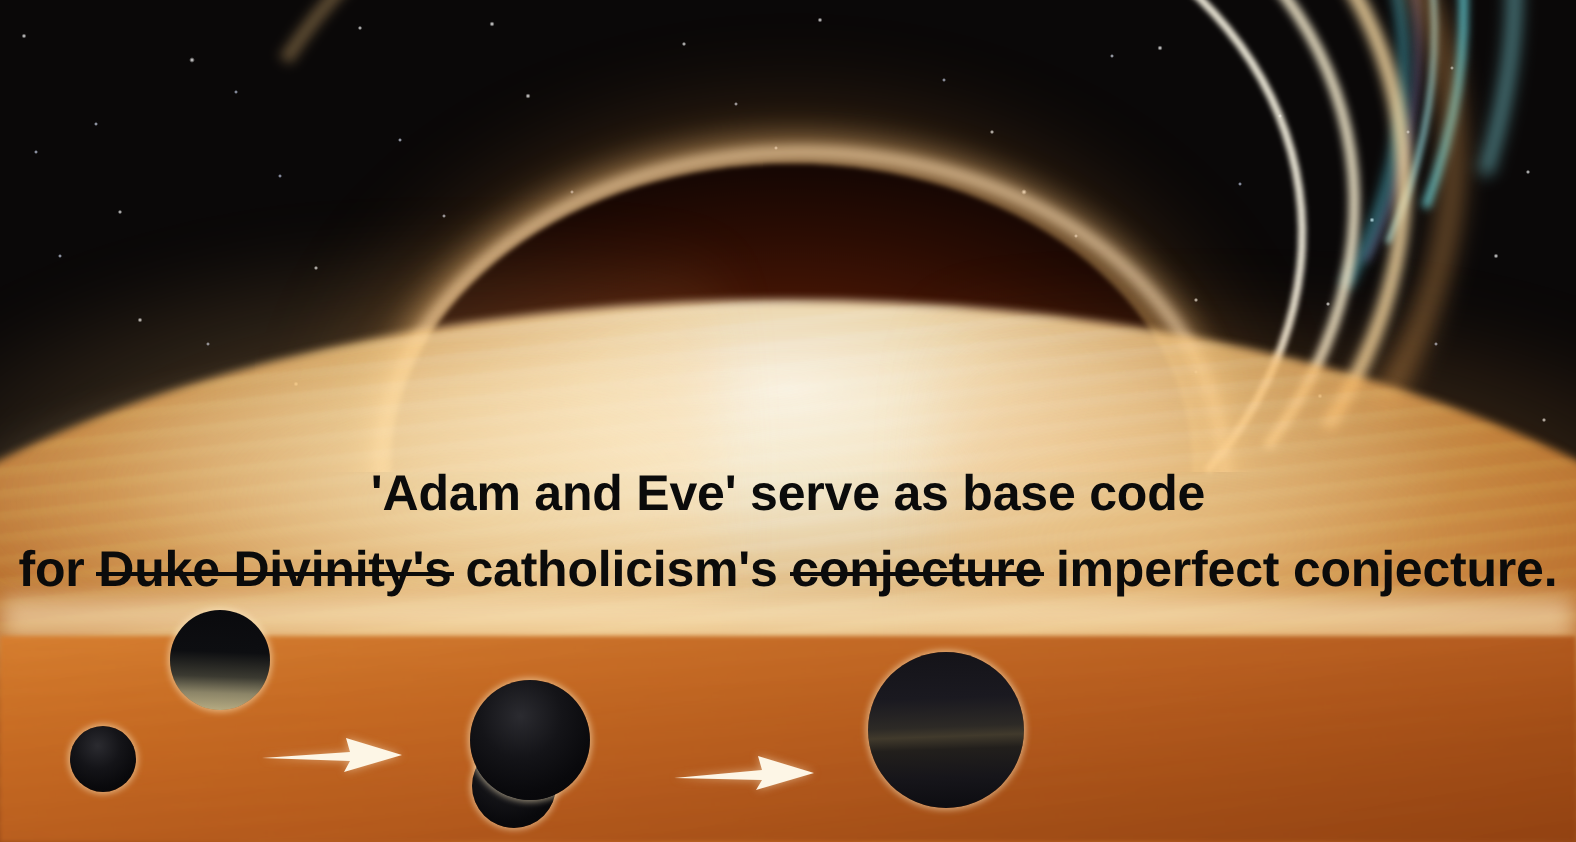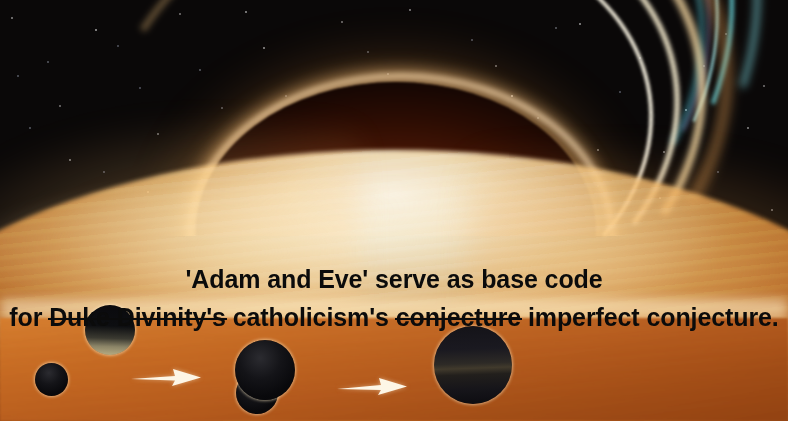--- a/index.html
+++ b/index.html
@@ -307,21 +307,20 @@
     position: absolute;
     left: 0;
     width: 788px;
     text-align: center;
     color: #0b0b0b;
     font-weight: bold;
     font-family: "Liberation Sans", sans-serif;
     letter-spacing: -0.1px;
     line-height: 1.12;
     white-space: nowrap;
-    margin-top: 32px;
   }
   .caption-line1 {
     top: 233px;
     font-size: 25px;
   }
   .caption-line2 {
     top: 271px;
     font-size: 25px;
   }
   .strike {

